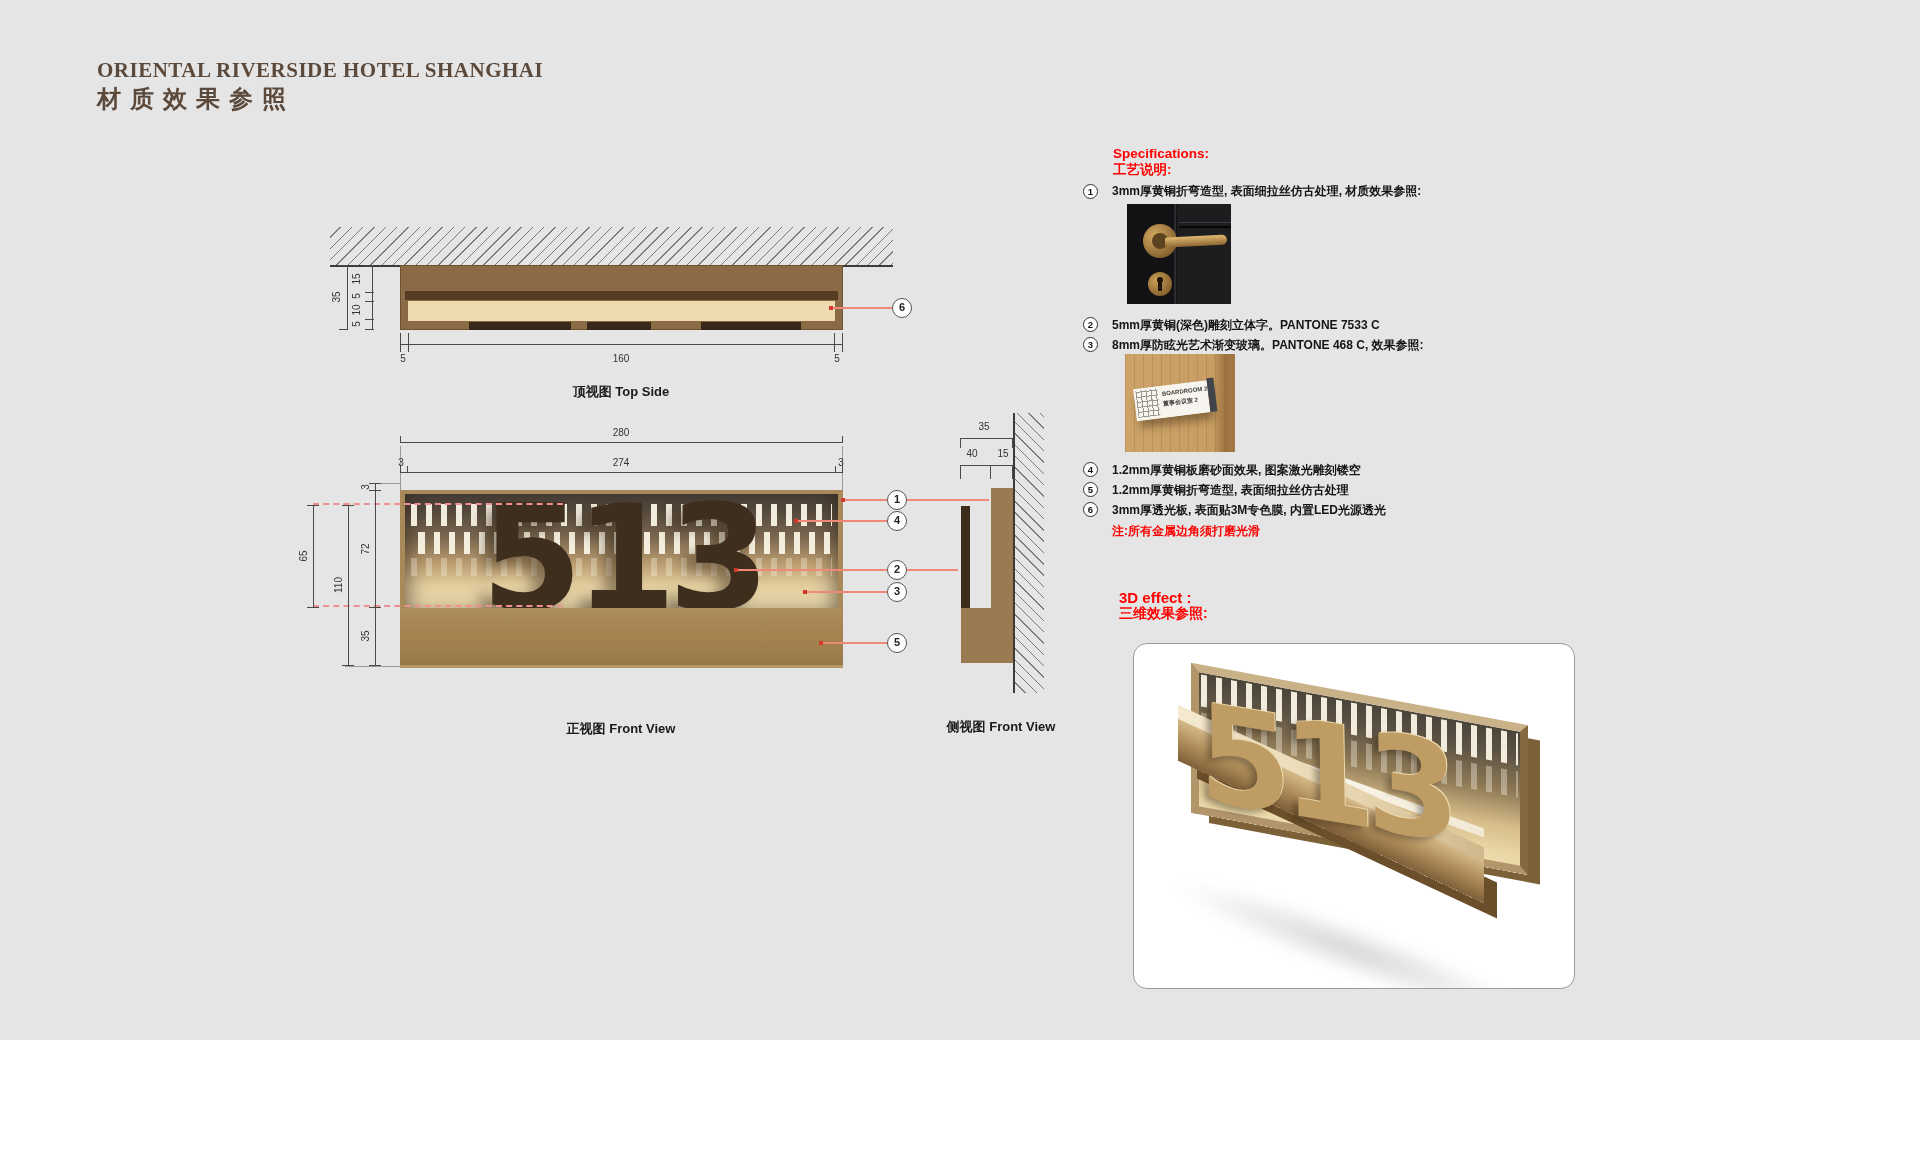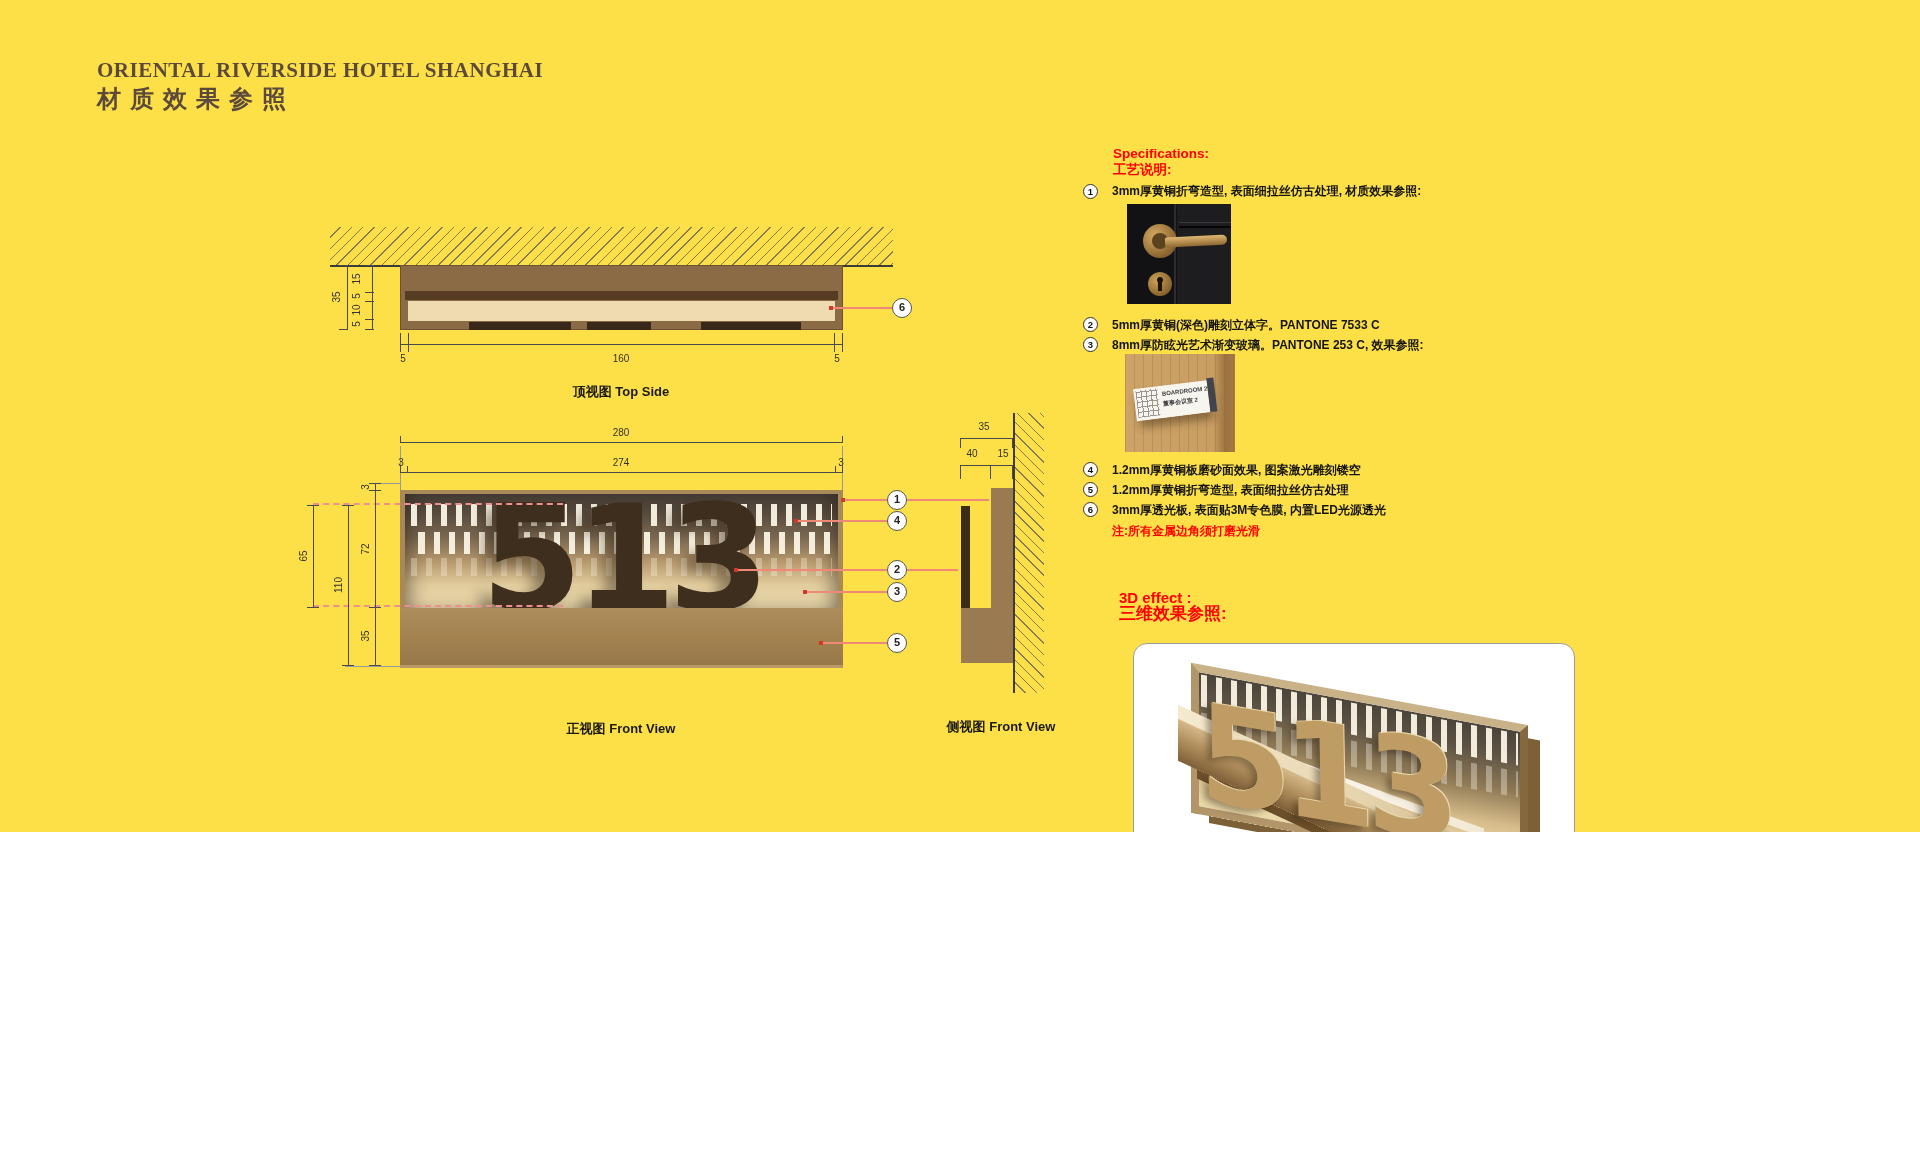--- a/index.html
+++ b/index.html
@@ -1,16 +1,16 @@
 <!DOCTYPE html>
 <html><head>
 <meta charset="utf-8">
 <style>
   html,body{margin:0;padding:0;background:#ffffff;}
-  #canvas{position:relative;width:1920px;height:832px;background:#fde047;overflow:hidden;
+  #canvas{position:relative;width:1920px;height:1040px;background:#e5e5e5;overflow:hidden;
           font-family:"Liberation Sans","DejaVu Sans",sans-serif;}
   .abs{position:absolute;}
   
   .hl{position:absolute;background:#4a4a4a;height:1px;}
   .vl{position:absolute;background:#4a4a4a;width:1px;}
   .xl{position:absolute;background:#999;}
   .dt{position:absolute;font:10px/12px "Liberation Sans",sans-serif;color:#333;text-align:center;}
   .rot{transform:rotate(-90deg);width:30px;height:12px;}
   
   .rl{position:absolute;height:2px;background:#f08878;}
@@ -192,21 +192,21 @@
     <div class="abs" style="left:38px;top:32px;width:62px;height:10px;border-radius:2px 5px 5px 2px;
                 background:linear-gradient(180deg,#e0b873,#8f6833);transform:rotate(-3deg);"></div>
     <div class="abs" style="left:21px;top:68px;width:24px;height:24px;border-radius:50%;background:radial-gradient(circle at 35% 35%,#caa057,#84602c 75%,#5c401c);"></div>
     <div class="abs" style="left:30px;top:73px;width:6px;height:6px;border-radius:50%;background:#1c1208;"></div>
     <div class="abs" style="left:31px;top:78px;width:4px;height:9px;background:#1c1208;"></div>
   </div>
 
   <div class="sc" style="left:1083px;top:317px;">2</div>
   <div class="stext" style="left:1112px;top:318px;">5mm厚黄铜(深色)雕刻立体字。PANTONE 7533 C</div>
   <div class="sc" style="left:1083px;top:337px;">3</div>
-  <div class="stext" style="left:1112px;top:338px;">8mm厚防眩光艺术渐变玻璃。PANTONE 253 C, 效果参照:</div>
+  <div class="stext" style="left:1112px;top:338px;">8mm厚防眩光艺术渐变玻璃。PANTONE 468 C, 效果参照:</div>
 
   <div class="abs" style="left:1125px;top:354px;width:110px;height:98px;overflow:hidden;
               background:linear-gradient(90deg,#cda368 0%,#c89e63 80%,#9b7240 92%,#a87c46 100%);">
     <div class="abs" style="left:0;top:0;width:110px;height:98px;background-image:repeating-linear-gradient(90deg,rgba(110,70,30,.18) 0 1px,rgba(0,0,0,0) 1px 9px);"></div>
     <div class="abs" style="left:10px;top:26px;width:86px;height:44px;transform:rotate(-7deg);">
       <div class="abs" style="left:0;top:4px;width:74px;height:32px;background:rgba(250,250,247,.95);box-shadow:3px 7px 8px rgba(60,40,20,.45);"></div>
       <div class="abs" style="left:2px;top:6px;width:22px;height:27px;
                   background-image:repeating-linear-gradient(0deg,#9a9590 0 1px,rgba(0,0,0,0) 1px 5px),repeating-linear-gradient(90deg,#9a9590 0 1px,rgba(0,0,0,0) 1px 5px);"></div>
       <div class="abs" style="left:28px;top:9px;font:bold 6px/7px 'Liberation Sans',sans-serif;color:#3e3e3e;">BOARDROOM 2</div>
       <div class="abs" style="left:28px;top:19px;font:bold 6px/7px 'Liberation Sans',sans-serif;color:#3e3e3e;">董事会议室 2</div>
@@ -216,21 +216,21 @@
 
   <div class="sc" style="left:1083px;top:462px;">4</div>
   <div class="stext" style="left:1112px;top:463px;text-align:right;">1.2mm厚黄铜板磨砂面效果, 图案激光雕刻镂空</div>
   <div class="sc" style="left:1083px;top:482px;">5</div>
   <div class="stext" style="left:1112px;top:483px;">1.2mm厚黄铜折弯造型, 表面细拉丝仿古处理</div>
   <div class="sc" style="left:1083px;top:502px;">6</div>
   <div class="stext" style="left:1112px;top:503px;">3mm厚透光板, 表面贴3M专色膜, 内置LED光源透光</div>
   <div class="stext red" style="left:1112px;top:524px;">注:所有金属边角须打磨光滑</div>
 
   <div class="stext red" style="left:1119px;top:590px;font-size:15px;">3D effect :</div>
-  <div class="stext red" style="left:1119px;top:606px;font-size:17px;">三维效果参照:</div>
+  <div class="stext red" style="left:1119px;top:606px;font-size:14px;">三维效果参照:</div>
 
   <div class="abs" style="left:1133px;top:643px;width:440px;height:344px;border:1px solid #9c9c9c;border-radius:14px;background:#fff;overflow:hidden;">
 
     <div class="abs" style="left:20px;top:280px;width:390px;height:50px;transform:rotate(20deg);filter:blur(6px);
                 background:radial-gradient(ellipse at center,rgba(0,0,0,.16),rgba(0,0,0,0) 68%);"></div>
 
     <div class="abs" style="left:57px;top:50px;width:337px;height:150px;transform:skewY(10.5deg);box-sizing:border-box;
                 border:8px solid #b2966a;border-right-color:#86683e;border-top-color:#c9b188;
                 background:linear-gradient(180deg,#4a443a 0%,#5c5244 18%,#8d7854 45%,#d6bc8a 72%,#ecd9a9 95%);
                 box-shadow:15px 10px 0 -3px #7c6038;overflow:hidden;">

